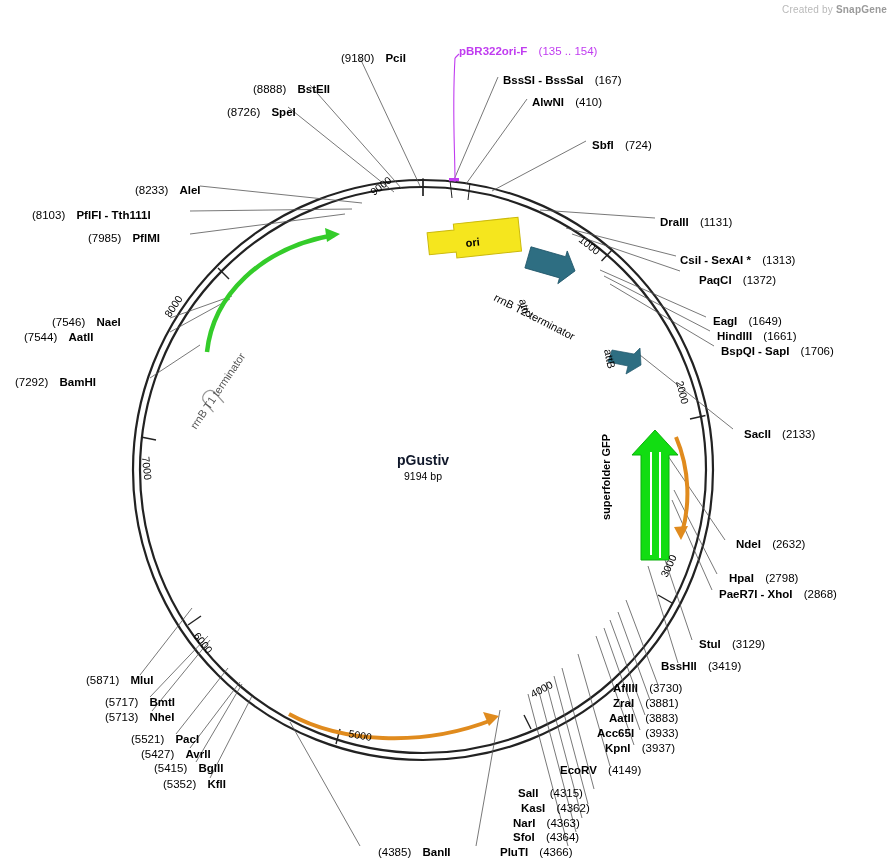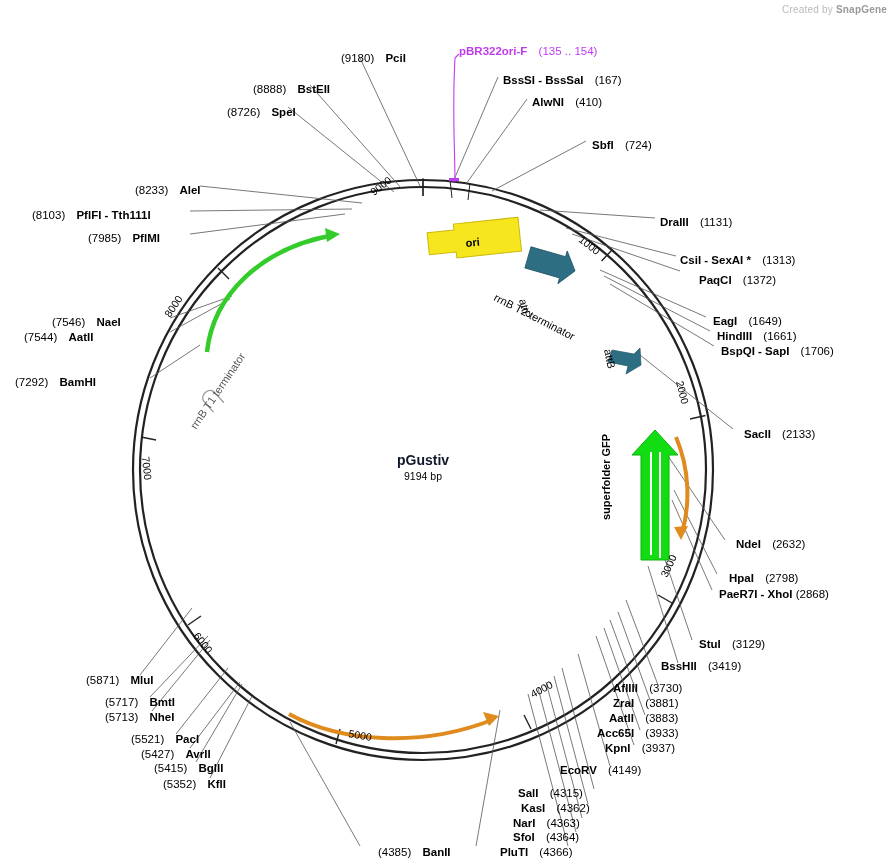--- a/index.html
+++ b/index.html
@@ -307,21 +307,21 @@
   <div class="lbl" style="left:661px;top:660px;">
     <span class="nm">BssHII</span>
     <span class="pos" style="margin-left:8px;">(3419)</span>
   </div>
   <div class="lbl" style="left:699px;top:638px;">
     <span class="nm">StuI</span>
     <span class="pos" style="margin-left:8px;">(3129)</span>
   </div>
   <div class="lbl" style="left:719px;top:588px;">
     <span class="nm">PaeR7I  -  XhoI</span>
-    <span class="pos" style="">(2868)</span>
+    <span class="pos" style="margin-left:8px;">(2868)</span>
   </div>
   <div class="lbl" style="left:729px;top:572px;">
     <span class="nm">HpaI</span>
     <span class="pos" style="margin-left:8px;">(2798)</span>
   </div>
   <div class="lbl" style="left:736px;top:538px;">
     <span class="nm">NdeI</span>
     <span class="pos" style="margin-left:8px;">(2632)</span>
   </div>
   <div class="lbl" style="left:744px;top:428px;">

